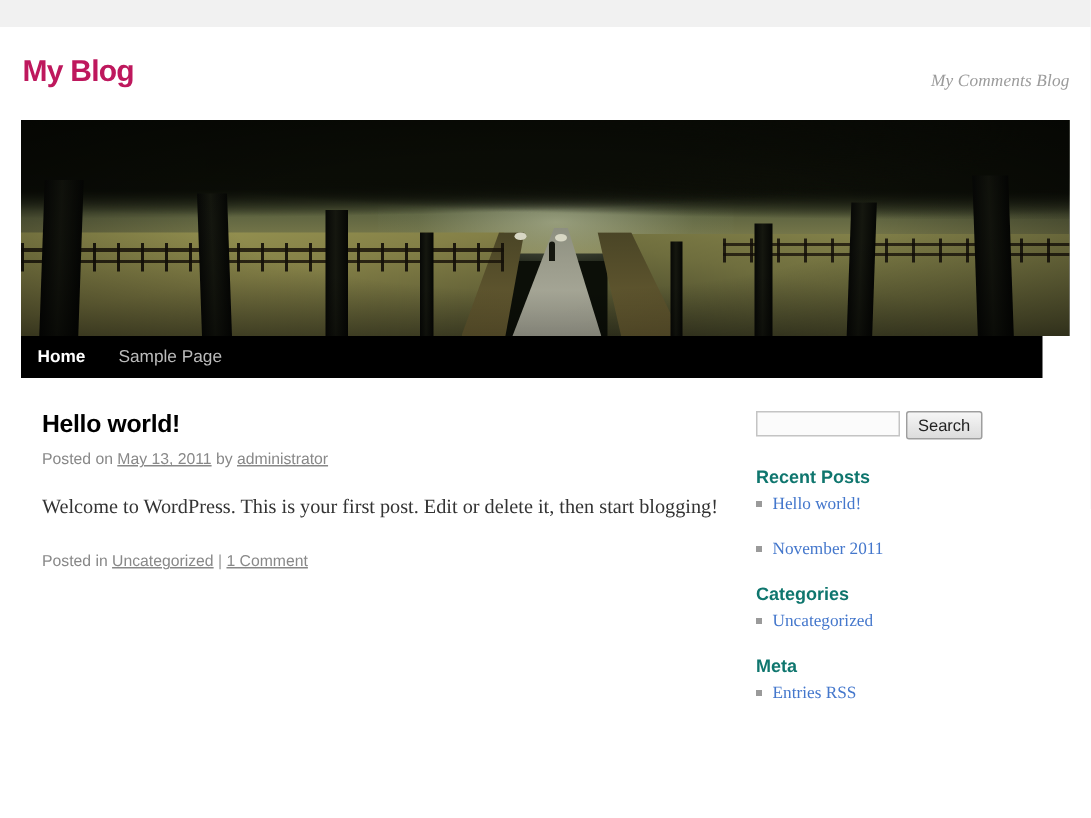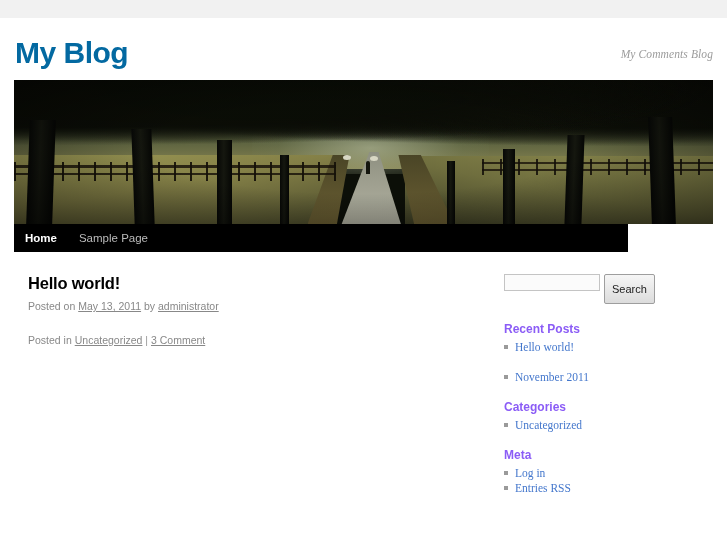--- a/index.html
+++ b/index.html
@@ -25,25 +25,25 @@
 
   
   #branding {
     height: 62px;
     position: relative;
   }
   #site-title {
     position: absolute;
     left: 1px; top: 20px;
     margin: 0;
-    font-size: 30px;
+    font-size: 20px;
     line-height: 1;
     font-weight: bold;
     letter-spacing: -0.5px;
-    color: #0369a1;
+    color: #be185d;
   }
   #site-description {
     position: absolute;
     right: 0px; top: 30px;
     font-family: "Liberation Serif", serif;
     font-style: italic;
     font-size: 11.5px;
     color: #9b9b9b;
     letter-spacing: 0.1px;
   }
@@ -123,21 +123,21 @@
     background: #14160e;
     border-radius: 2px 2px 0 0;
   }
   .vignette {
     position: absolute; inset: 0;
     background: radial-gradient(ellipse at 50% 48%, rgba(0,0,0,0) 42%, rgba(0,0,0,.55) 100%);
   }
 
   
   #access {
-    width: 614px;
+    width: 681px;
     height: 28px;
     background: #000;
     display: flex;
     align-items: center;
   }
   #access a {
     display: block;
     padding: 0 11px;
     font-size: 11.5px;
     line-height: 28px;
@@ -192,36 +192,36 @@
     height: 17px;
     border: 1px solid #c4c4c4;
     background: #fbfbfb;
     font-size: 11px;
     padding: 0 3px;
     color: #333;
     font-family: "Liberation Sans", sans-serif;
   }
   #searchsubmit {
     margin-left: 4px;
-    height: 30px;
+    height: 19px;
     padding: 0 7px;
     font-size: 11px;
     border: 1px solid #9e9e9e;
     border-radius: 2px;
     background: linear-gradient(180deg,#f6f6f6 0%,#dcdcdc 100%);
     color: #222;
     font-family: "Liberation Sans", sans-serif;
     cursor: pointer;
   }
   .widget { margin-bottom: 16px; }
   .widget-title {
     margin: 0 0 4px 0;
     font-size: 12px;
     font-weight: bold;
-    color: #8b5cf6;
+    color: #0f766e;
   }
   .widget ul { margin: 0; padding: 0; list-style: none; }
   .widget li {
     position: relative;
     padding-left: 11px;
     margin-bottom: 1px;
     font-family: "Liberation Serif", serif;
     font-size: 11.5px;
     line-height: 14px;
     color: #888;
@@ -276,21 +276,22 @@
       <a href="#" class="current">Home</a>
       <a href="#">Sample Page</a>
     </div>
 
     <div id="main">
 
       <div id="primary">
         <div>
           <h2 class="entry-title">Hello world!</h2>
           <div class="entry-meta"><span>Posted on </span><a href="#">May 13, 2011</a><span> by </span><a href="#">administrator</a></div>
-          <div class="entry-utility"><span>Posted in </span><a href="#">Uncategorized</a><span class="sep"> | </span><a href="#">3 Comment</a></div>
+          <div class="entry-content">Welcome to WordPress. This is your first post. Edit or delete it, then start blogging!</div>
+          <div class="entry-utility"><span>Posted in </span><a href="#">Uncategorized</a><span class="sep"> | </span><a href="#">1 Comment</a></div>
         </div>
       </div>
 
       <div id="secondary">
 
         <form id="searchform">
           <input id="s" type="text" placeholder="" style="">
           <button id="searchsubmit" type="submit">Search</button>
         </form>
 
@@ -311,21 +312,20 @@
         <div class="widget">
           <h3 class="widget-title">Categories</h3>
           <ul>
             <li><a href="#">Uncategorized</a></li>
           </ul>
         </div>
 
         <div class="widget">
           <h3 class="widget-title">Meta</h3>
           <ul>
-            <li><a href="#">Log in</a></li>
             <li><a href="#">Entries RSS</a></li>
 
           </ul>
         </div>
 
       </div>
     </div>
 
   </div>
 </div>

